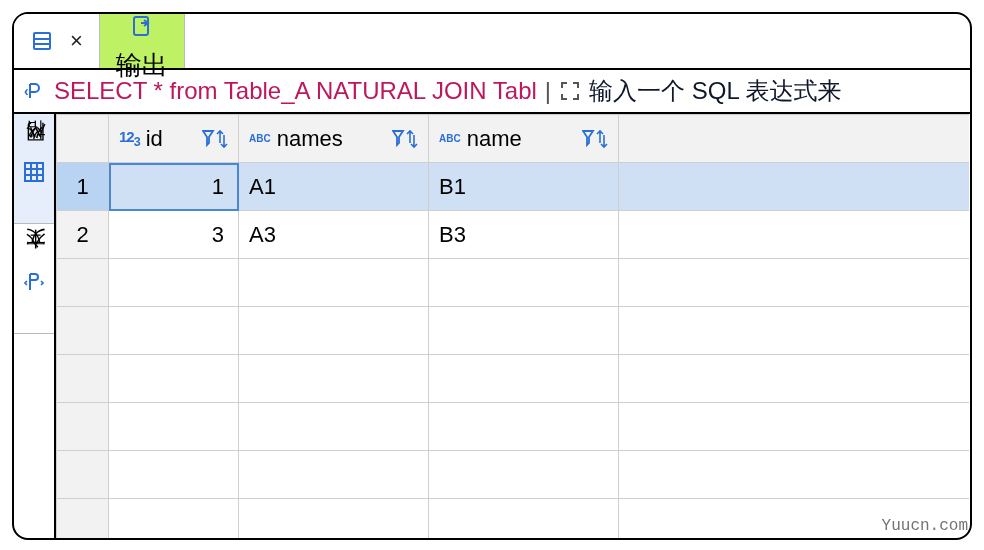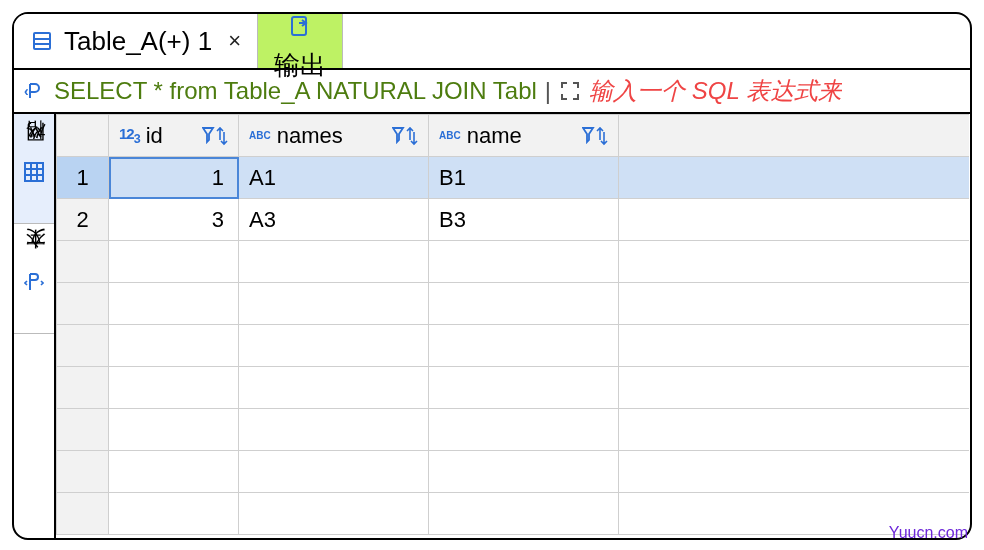--- a/index.html
+++ b/index.html
@@ -13,70 +13,69 @@
     display: flex; align-items: center; gap: 10px; padding: 0 16px; font-size: 26px;
     border-right: 1px solid #bbb; cursor: pointer;
   }
   .tab.active { background: #fff; }
   .tab:not(.active) { background: #bef264; flex-direction: column; }
   .icon20 { display: inline-flex; }
   .sqlrow {
     display: flex; align-items: center; height: 44px; padding: 0 8px; gap: 8px;
     border-bottom: 2px solid #000; font-size: 24px;
   }
-  .sql-text { color: #4d7c0f; white-space: nowrap; overflow: hidden; flex: 0 1 auto; }
+  .sql-text { color: #be185d; white-space: nowrap; overflow: hidden; flex: 0 1 auto; }
   .sql-cut { color: #555; }
-  .sql-placeholder { color: #ef4444; font-style: italic; white-space: nowrap; overflow: hidden; }
+  .sql-placeholder { color: #0f172a; white-space: nowrap; overflow: hidden; }
   .body { display: flex; height: calc(100% - 56px - 44px); }
   .vtabs { display: flex; flex-direction: column; border-right: 2px solid #000; }
   .vtab {
     width: 40px; height: 110px; display: flex; flex-direction: column;
     align-items: center; justify-content: center; gap: 6px; cursor: pointer;
     border-bottom: 1px solid #bbb;
   }
   .vtab.active { background: #e6eefc; }
   .vtab .label { writing-mode: vertical-rl; transform: rotate(180deg); font-size: 20px; }
   .gridwrap { flex: 1; overflow: hidden; }
   table { border-collapse: collapse; table-layout: fixed; }
-  th, td { border: 1px solid #cfcfcf; font-size: 22px; height: 42px; text-align: left; padding: 0 10px; margin-left: 32px; }
+  th, td { border: 1px solid #cfcfcf; font-size: 22px; height: 48px; text-align: left; padding: 0 10px; margin-left: 32px; }
   th { background: #f2f2f2; font-weight: 400; }
   .colhead { display: flex; align-items: center; justify-content: space-between; gap: 6px; }
   .colhead .left { display: flex; align-items: center; gap: 6px; }
   .type123 { color: #2b6fd6; font-weight: 700; font-size: 15px; letter-spacing: -1px; }
   .typeabc { color: #2b6fd6; font-weight: 700; font-size: 10px; letter-spacing: 0px; }
   .filter { display: inline-flex; }
   .rowhead { text-align: center; background: #f2f2f2; }
   .selrow td { background: #cfe0f5; }
   .selrow th.rowhead { background: #b9d3f2; }
   td.num { text-align: right; padding-right: 14px; }
   td.selectedcell { outline: 2px solid #4a86d8; outline-offset: -2px; }
   .watermark {
-    position: absolute; right: 16px; bottom: 8px; color: #6d28d9; font-size: 16px;
-    font-family: Liberation Sans, sans-serif;
+    position: absolute; right: 16px; bottom: 15px; color: #737373; font-size: 16px;
+    font-family: Liberation Mono, monospace;
   }
   .close { font-size: 22px; padding-left: 6px; color: #222; }
   th.corner, th.rowhead { width: 52px; }
   .empty-col { border-left: 1px solid #cfcfcf; }
 </style>
 </head>
 <body>
 
 <div class="window">
 
   <div class="tabbar">
     <div class="tab active">
       <span class="icon20">
         <svg width="24" height="24" viewBox="0 0 24 24">
             <rect x="3" y="3" width="18" height="18" rx="2" fill="#2b6fd6"></rect>
             <rect x="5" y="5" width="14" height="4" fill="#fff"></rect>
             <rect x="5" y="11" width="14" height="3" fill="#fff"></rect>
             <rect x="5" y="16" width="14" height="3" fill="#fff"></rect>
           </svg>
       </span>
-      <span>Table_A(+) 1</span>
       <span class="close">×</span>
     </div>
     <div class="tab">
       <span class="icon20">
         <svg width="24" height="24" viewBox="0 0 24 24">
             <rect x="4" y="3" width="14" height="18" rx="2" fill="none" stroke="#2b6fd6" stroke-width="2"></rect>
             <path d="M11 9 h7 M14 6 l4 3 -4 3" fill="none" stroke="#2b6fd6" stroke-width="2"></path>
           </svg>
       </span>
       <span>输出</span>

